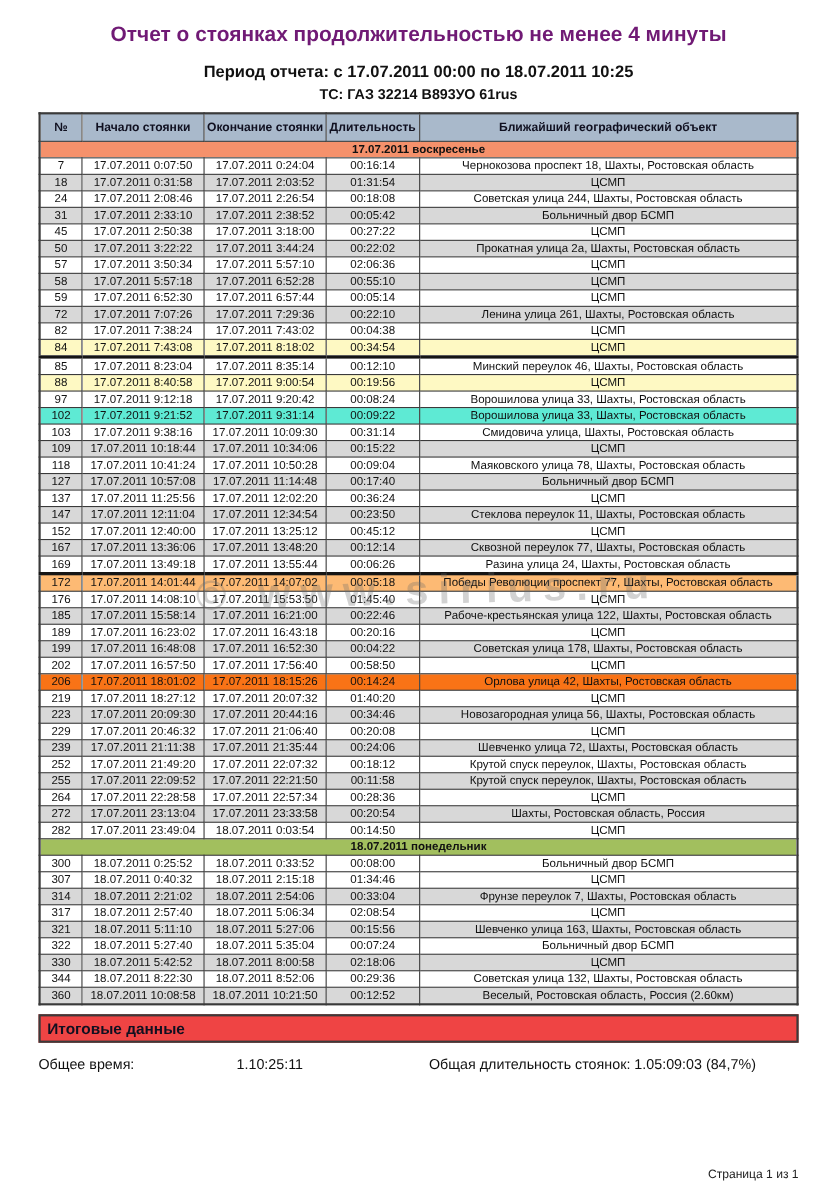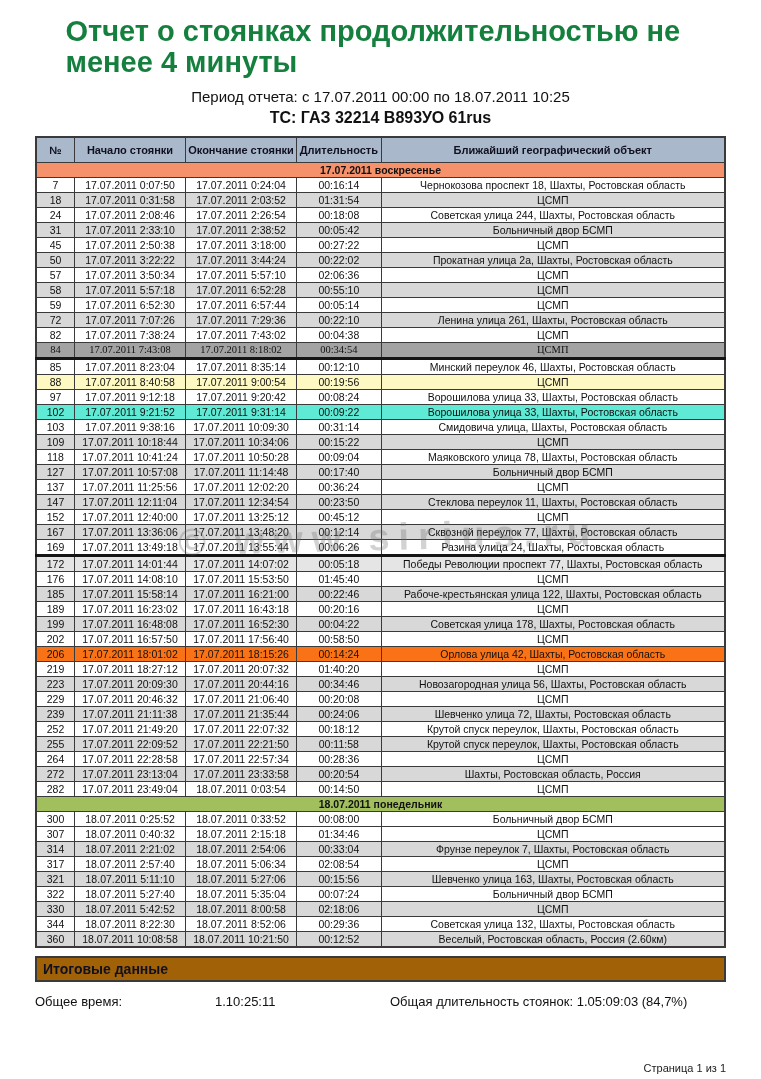--- a/index.html
+++ b/index.html
@@ -1,28 +1,28 @@
 <!DOCTYPE html>
 <html><head>
 <meta charset="utf-8">
 <style>
   html,body{margin:0;padding:0;}
   body{width:761px;height:1079px;background:#ffffff;font-family:"Liberation Sans",sans-serif;color:#111;position:relative;overflow:hidden;}
   .page{width:761px;height:1079px;position:relative;}
-  h1.title{width:630px;margin:16px auto 4px;text-align:left;font-size:29px;line-height:31px;font-weight:bold;color:#15803d;}
-  .subtitle{ text-align:center;font-size:15px;font-weight:normal;margin:10px 0 2px;}
-  .vehicle{ text-align:center;font-size:16px;font-weight:bold;margin:4px 0 9px;}
+  h1.title{width:630px;margin:16px auto 4px;text-align:center;font-size:19px;line-height:31px;font-weight:bold;color:#701a75;}
+  .subtitle{ text-align:center;font-size:15px;font-weight:bold;margin:10px 0 2px;}
+  .vehicle{ text-align:center;font-size:13px;font-weight:bold;margin:4px 0 9px;}
   table.report{border-collapse:collapse;width:691px;margin-left:35px;border:2px solid #3a3a3a;table-layout:fixed;}
   table.report th, table.report td{border:1px solid #3a3a3a;overflow:hidden;white-space:nowrap;}
   table.report th{background:#a9b9cb;font-size:11px;font-weight:bold;padding:6px 2px;color:#101020;}
   table.report td{font-size:10.5px;padding:1px 3px;line-height:12px;text-align:center;}
   td.section{font-weight:bold;font-size:11px;padding:2px;color:#111;}
   tr.thick-top td{border-top:3px solid #151515;}
   .c0{width:5%;} .c1{width:16%;} .c2{width:16%;} .c3{width:12%;} .c4{width:51%;}
-  .summary-bar{width:691px;box-sizing:border-box;margin:8px 0 0 35px;background:#a16207;border:2px solid #3a3a3a;font-size:14px;font-weight:bold;padding:3px 6px;color:#101020;}
+  .summary-bar{width:691px;box-sizing:border-box;margin:8px 0 0 35px;background:#ef4444;border:2px solid #3a3a3a;font-size:14px;font-weight:bold;padding:3px 6px;color:#101020;}
   .summary-line{margin:12px 0 0 35px;font-size:13px;display:flex;align-items:baseline;}
   .summary-line .lbl{width:180px;}
   .summary-line .val{width:175px;}
   .summary-line .right{flex:1;}
   .page-number{position:absolute;right:35px;top:1046px;font-size:11px;color:#222;}
   .watermark{position:absolute;left:178px;top:500px;font-size:38px;font-weight:bold;letter-spacing:9px;color:rgba(105,105,105,0.30);transform:rotate(-1.5deg);pointer-events:none;white-space:nowrap;}
 </style>
 </head>
 <body>
 
@@ -116,21 +116,21 @@
           <td class="c3">00:22:10</td>
           <td class="c4">Ленина улица 261, Шахты, Ростовская область</td>
         </tr>
         <tr>
           <td class="c0">82</td>
           <td class="c1">17.07.2011 7:38:24</td>
           <td class="c2">17.07.2011 7:43:02</td>
           <td class="c3">00:04:38</td>
           <td class="c4">ЦСМП</td>
         </tr>
-        <tr style="background: #a3a3a3; font-family: Liberation Serif, serif;">
+        <tr style="background: #fef9c3;">
           <td class="c0">84</td>
           <td class="c1">17.07.2011 7:43:08</td>
           <td class="c2">17.07.2011 8:18:02</td>
           <td class="c3">00:34:54</td>
           <td class="c4">ЦСМП</td>
         </tr>
         <tr class="thick-top">
           <td class="c0">85</td>
           <td class="c1">17.07.2011 8:23:04</td>
           <td class="c2">17.07.2011 8:35:14</td>
@@ -214,21 +214,21 @@
           <td class="c3">00:12:14</td>
           <td class="c4">Сквозной переулок 77, Шахты, Ростовская область</td>
         </tr>
         <tr>
           <td class="c0">169</td>
           <td class="c1">17.07.2011 13:49:18</td>
           <td class="c2">17.07.2011 13:55:44</td>
           <td class="c3">00:06:26</td>
           <td class="c4">Разина улица 24, Шахты, Ростовская область</td>
         </tr>
-        <tr class="thick-top" style="background: #e5e5e5; padding-left: 24px;">
+        <tr class="thick-top" style="background: #fdba74; padding-left: 24px;">
           <td class="c0">172</td>
           <td class="c1">17.07.2011 14:01:44</td>
           <td class="c2">17.07.2011 14:07:02</td>
           <td class="c3">00:05:18</td>
           <td class="c4">Победы Революции проспект 77, Шахты, Ростовская область</td>
         </tr>
         <tr>
           <td class="c0">176</td>
           <td class="c1">17.07.2011 14:08:10</td>
           <td class="c2">17.07.2011 15:53:50</td>

